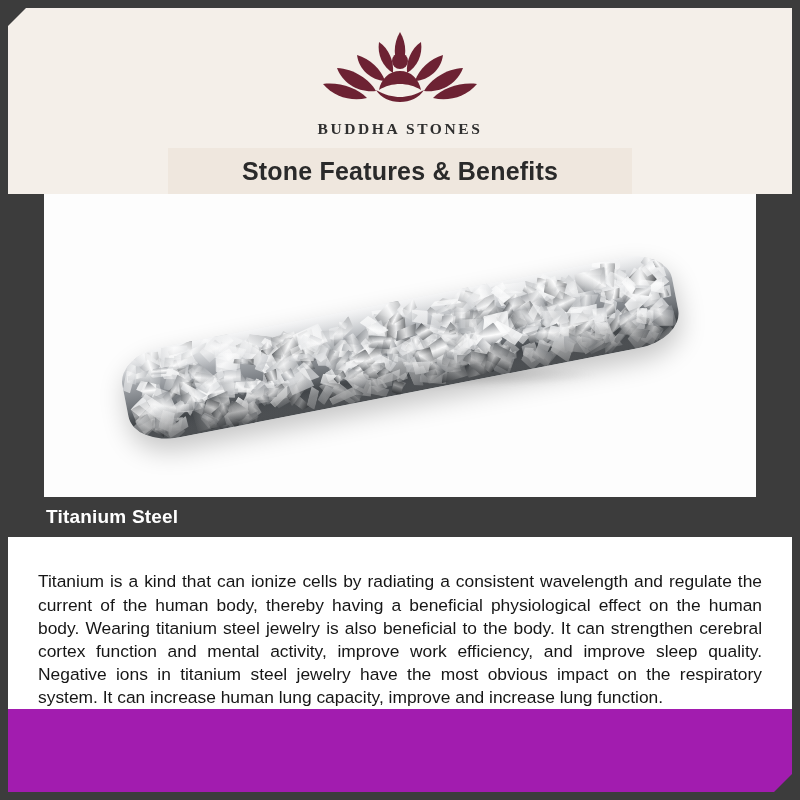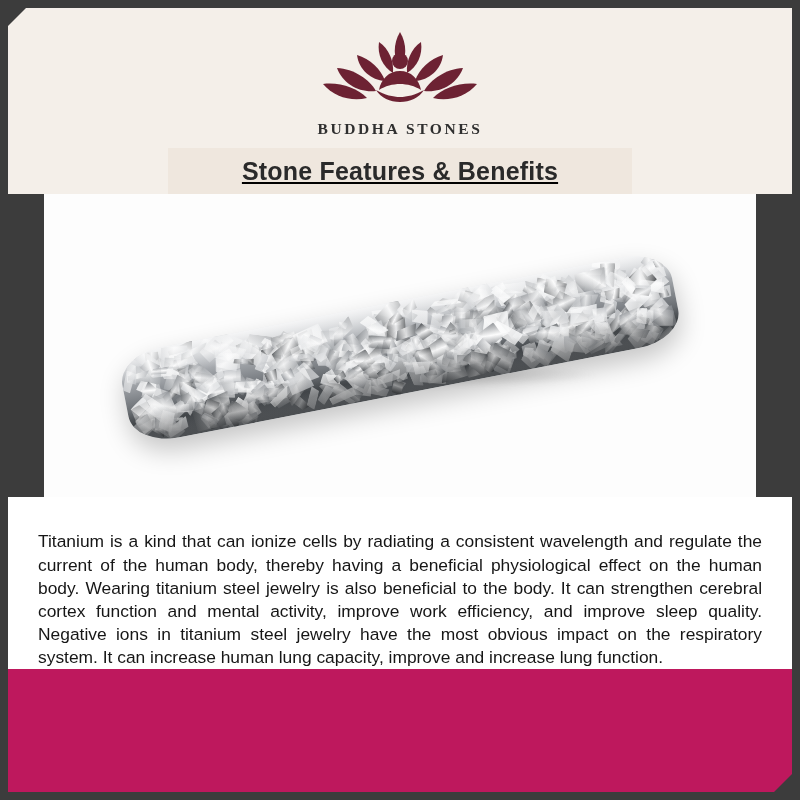--- a/index.html
+++ b/index.html
@@ -37,21 +37,21 @@
   }
   .corner-br {
     bottom: 0; right: 0;
     border-bottom: 34px solid #3c3c3c;
     border-left: 34px solid transparent;
   }
 
   .inner {
     position: absolute;
     top: 8px; left: 8px; right: 8px; bottom: 8px;
-    background: #be185d;
+    background: #a21caf;
     overflow: hidden;
   }
 
   
   .header {
     position: relative;
     height: 186px;
     background: #f4efe9;
   }
   .logo-wrap {
@@ -72,21 +72,20 @@
   .title-bar {
     position: absolute;
     left: 160px;
     right: 160px;
     bottom: 0;
     height: 46px;
     background: #efe7de;
     display: flex;
     align-items: center;
     justify-content: center;
-    text-decoration: underline;
   }
   .title-bar .title {
     font-size: 25px;
     font-weight: bold;
     color: #2a2a2a;
     letter-spacing: 0.2px;
   }
 
   
   .hero {
@@ -753,19 +752,22 @@
                 <div class="facet" style="width: 17.6225px; height: 22.387px; left: 520.06px; top: 29.8769px; background: linear-gradient(3deg, rgb(191, 194, 198) 0%, rgba(255, 255, 255, 0.75) 45%, rgb(191, 194, 198) 100%); transform: rotate(2.1deg); opacity: 0.58; clip-path: polygon(9% 0%, 100% 13%, 74% 100%, 0% 75%);"></div>
                 <div class="facet" style="width: 16.7988px; height: 20.1885px; left: 471.424px; top: 50.6174px; background: linear-gradient(247deg, rgb(216, 218, 221) 0%, rgba(255, 255, 255, 0.75) 45%, rgb(216, 218, 221) 100%); transform: rotate(-32.9deg); opacity: 0.68; clip-path: polygon(7% 0%, 100% 20%, 78% 100%, 0% 70%);"></div>
                 <div style="position: absolute; left: 0px; right: 0px; bottom: 0px; height: 34px; background: linear-gradient(rgba(0, 0, 0, 0) 0%, rgba(20, 22, 24, 0.55) 100%); pointer-events: none;"></div>
                 <div style="position: absolute; left: 0px; right: 0px; top: 0px; height: 30px; background: linear-gradient(rgba(255, 255, 255, 0.55) 0%, rgba(255, 255, 255, 0) 100%); pointer-events: none;"></div>
               </div>
           </div>
         </div>
       </div>
     </div>
 
+    <div class="label-strip">
+      <span class="label-text">Titanium Steel</span>
+    </div>
 
     <div class="body">
       <p class="desc">Titanium is a kind that can ionize cells by radiating a consistent wavelength and regulate the current of the human body, thereby having a beneficial physiological effect on the human body. Wearing titanium steel jewelry is also beneficial to the body. It can strengthen cerebral cortex function and mental activity, improve work efficiency, and improve sleep quality. Negative ions in titanium steel jewelry have the most obvious impact on the respiratory system. It can increase human lung capacity, improve and increase lung function.</p>
     </div>
 
   </div>
 </div>
 
 </body></html>

